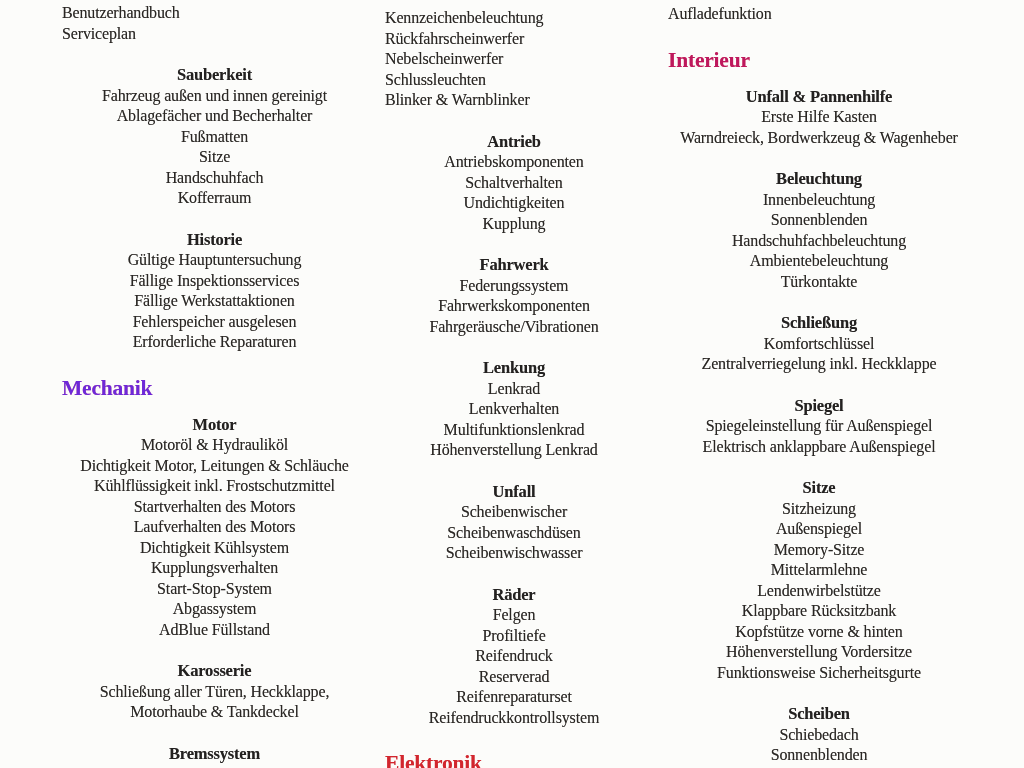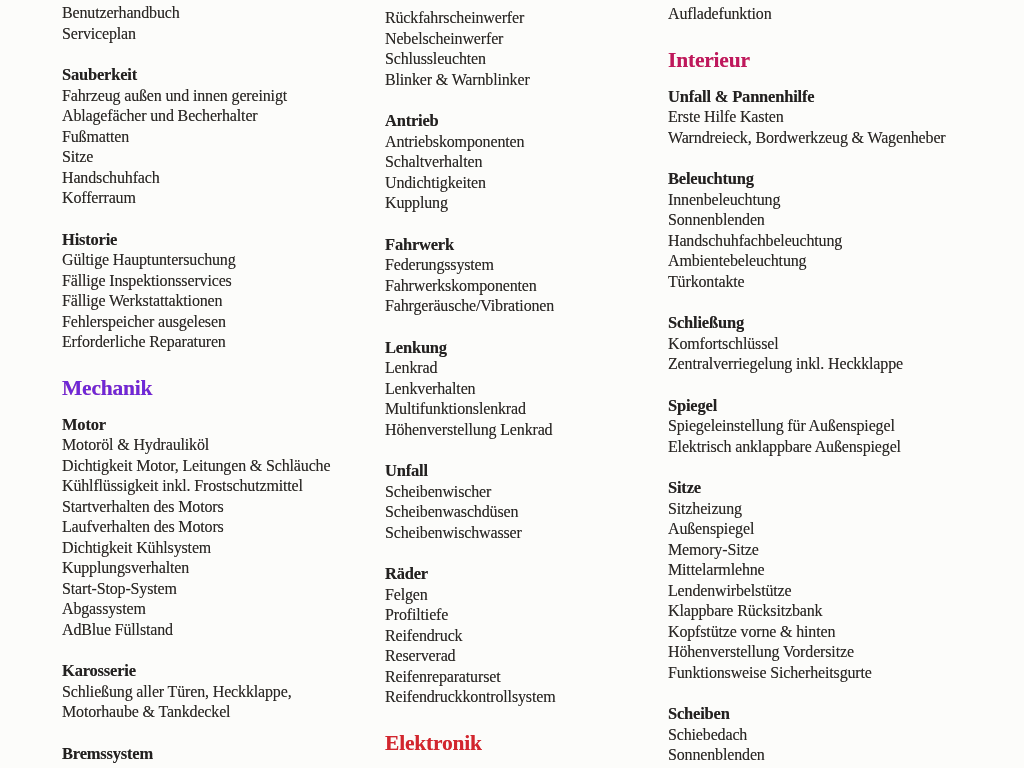--- a/index.html
+++ b/index.html
@@ -21,21 +21,21 @@
     position: absolute;
     top: 0;
   }
   .col-left   { left: 62px;  width: 305px; padding-top: 3px; }
   .col-middle { left: 385px; width: 258px; padding-top: 8px; }
   .col-right  { left: 668px; width: 302px; padding-top: 4px; }
 
   .col > :first-child { margin-top: 0 !important; }
 
   .plain-items { margin-top: 21px; }
-  .subsection  { margin-top: 21px; }
+  .subsection  { margin-top: 21px; text-align: center; }
 
   .item {
     font-size: 16px;
     line-height: 20.5px;
     letter-spacing: -0.15px;
   }
   .subheading {
     font-size: 16.5px;
     font-weight: 700;
     line-height: 20.5px;
@@ -95,20 +95,21 @@
       <div class="subsection">
         <div class="subheading">Karosserie</div>
         <div class="item">Schließung aller Türen, Heckklappe, Motorhaube &amp; Tankdeckel</div>
       </div>
       <div class="subsection">
         <div class="subheading">Bremssystem</div>
       </div>
     </div>
   <div class="col col-middle">
       <div class="plain-items">
+        <div class="item">Kennzeichenbeleuchtung</div>
         <div class="item">Rückfahrscheinwerfer</div>
         <div class="item">Nebelscheinwerfer</div>
         <div class="item">Schlussleuchten</div>
         <div class="item">Blinker &amp; Warnblinker</div>
       </div>
       <div class="subsection">
         <div class="subheading">Antrieb</div>
         <div class="item">Antriebskomponenten</div>
         <div class="item">Schaltverhalten</div>
         <div class="item">Undichtigkeiten</div>

